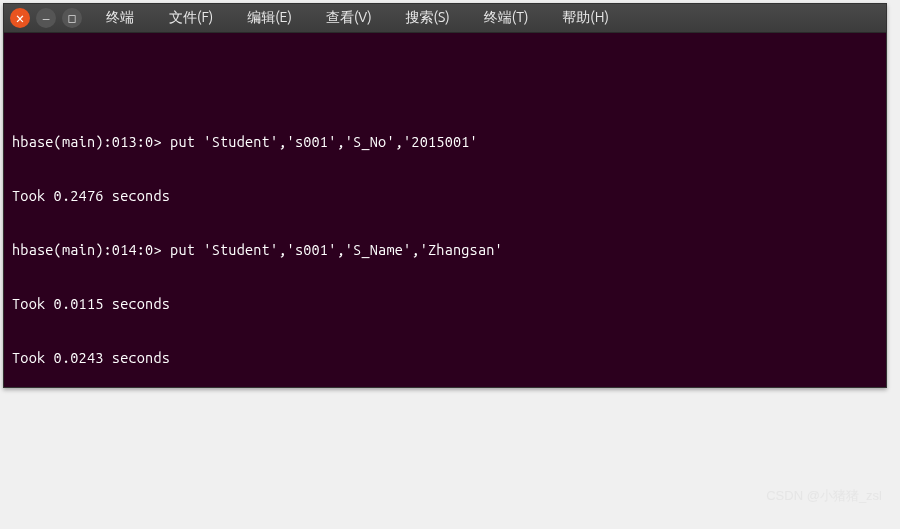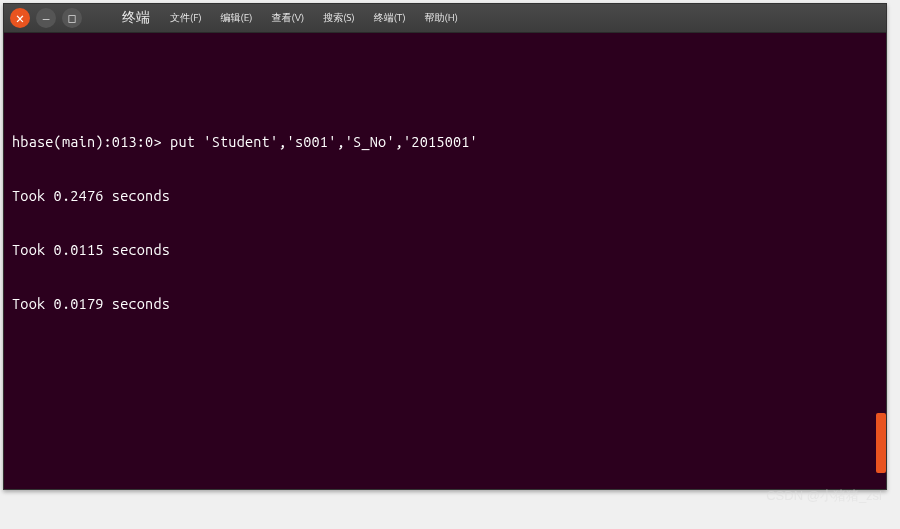--- a/index.html
+++ b/index.html
@@ -48,46 +48,46 @@
       color: #fff;
       font-weight: bold;
       font-size: 14px;
     }
     .btn-min, .btn-max {
       background: #555;
     }
     .menubar {
       display: flex;
       align-items: center;
-      margin-left: 30px;
-      gap: 1px;
+      margin-left: 14px;
+      gap: 16px;
     }
     .menu-item {
       color: #e8e8e8;
-      font-size: 10px;
+      font-size: 14px;
       padding: 4px 9px;
       cursor: pointer;
       font-family: "Ubuntu", sans-serif;
     }
     .menu-title {
       color: #e8e8e8;
       font-size: 14px;
       padding: 4px 10px 4px 4px;
       font-family: "Ubuntu", sans-serif;
     }
     .terminal-content {
       background: #2c001e;
       padding: 10px 8px 4px 8px;
       color: #ffffff;
       font-size: 14.5px;
       line-height: 18px;
       font-family: "Ubuntu Mono", "DejaVu Sans Mono", "Courier New", monospace;
       letter-spacing: 0.2px;
       white-space: pre;
-      height: 456px;
+      height: 354px;
       overflow: hidden;
       position: relative;
     }
     .line {
       display: block;
       min-height: 18px;
     }
     .scrollbar {
       position: absolute;
       right: 0;
@@ -121,22 +121,23 @@
       <span class="menu-item">查看(V)</span>
       <span class="menu-item">搜索(S)</span>
       <span class="menu-item">终端(T)</span>
       <span class="menu-item">帮助(H)</span>
     </div>
   </div>
   <div class="terminal-content">
     <span class="line"> </span>
     <span class="line">hbase(main):013:0&gt; put 'Student','s001','S_No','2015001'</span>
     <span class="line">Took 0.2476 seconds</span>
+    <span class="line">hbase(main):014:0&gt; put 'Student','s001','S_Name','Zhangsan'</span>
     <span class="line">Took 0.0115 seconds</span>
-    <span class="line">Took 0.0179 seconds</span>
+    <span class="line">Took 0.0243 seconds</span>
     
     
     
     
     
     
     
     
     
     

